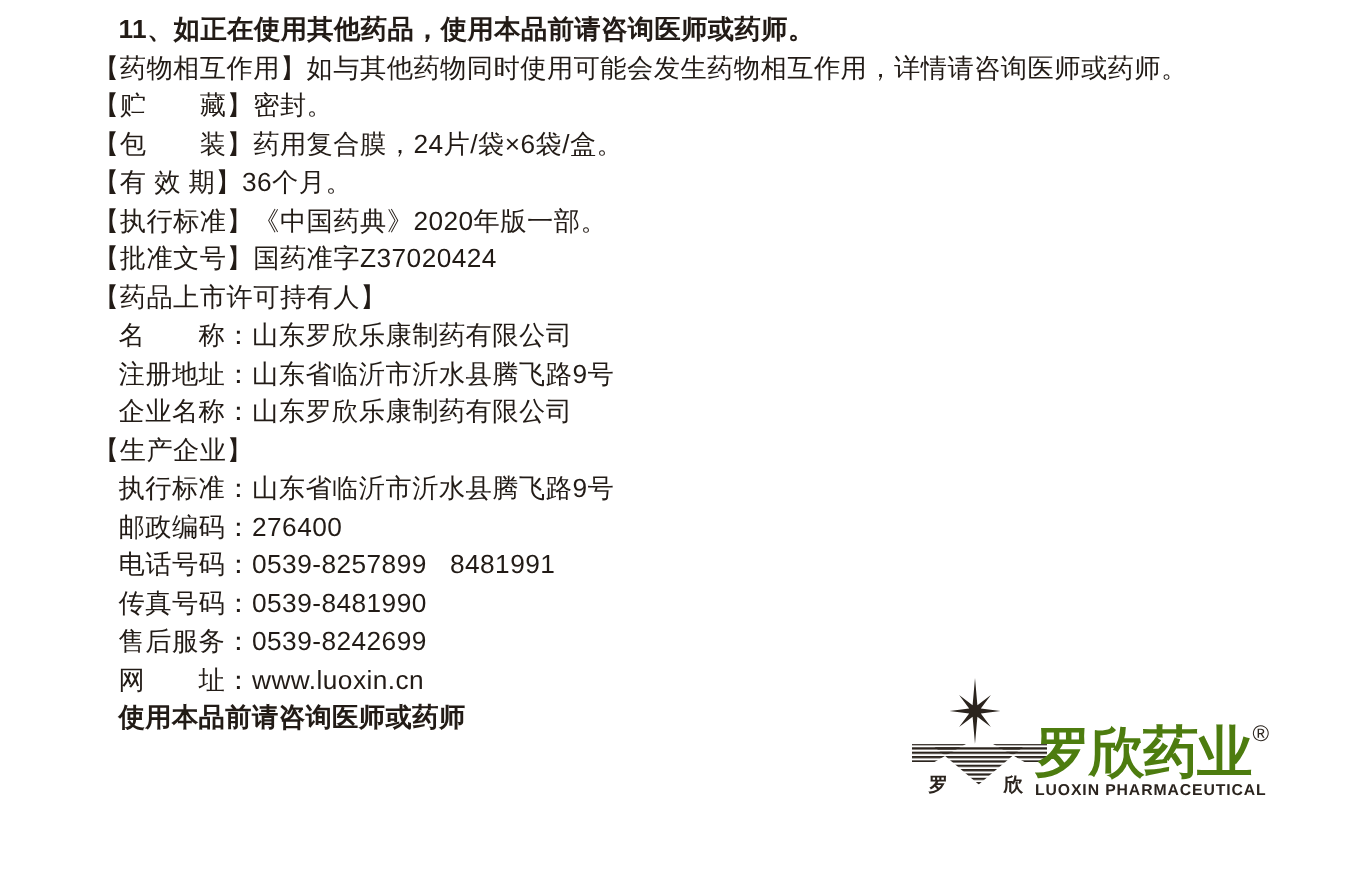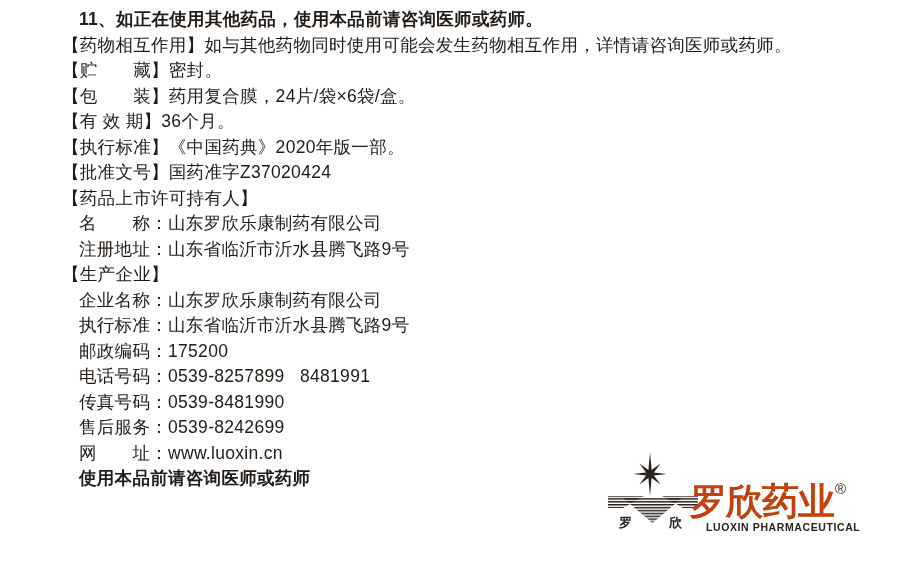--- a/index.html
+++ b/index.html
@@ -46,59 +46,58 @@
     position: absolute;
     left: 84px;
     top: 31px;
     white-space: nowrap;
   }
   .brand-cn-row { height: 42px; }
   .brand-cn {
     font-size: 37px;
     font-weight: 900;
     letter-spacing: -1px;
-    color: #c2410c;
+    color: #4d7c0f;
   }
   .reg {
     display: inline-block;
     font-size: 15px;
     font-weight: 400;
     vertical-align: 20px;
     margin-left: 1px;
     color: #2b241e;
   }
   .brand-en {
     margin-top: 2px;
     font-size: 10.5px;
     font-weight: 700;
     letter-spacing: 0.6px;
     color: #2b241e;
-    margin-left: 16px;
   }
 </style>
 </head>
 <body>
 
 <div class="page">
 
   <div class="doc">
       <div class="doc-line bold indent">11、如正在使用其他药品，使用本品前请咨询医师或药师。</div>
       <div class="doc-line">【药物相互作用】如与其他药物同时使用可能会发生药物相互作用，详情请咨询医师或药师。</div>
       <div class="doc-line">【贮　　藏】密封。</div>
       <div class="doc-line">【包　　装】药用复合膜，24片/袋×6袋/盒。</div>
       <div class="doc-line">【有 效 期】36个月。</div>
       <div class="doc-line">【执行标准】《中国药典》2020年版一部。</div>
       <div class="doc-line">【批准文号】国药准字Z37020424</div>
       <div class="doc-line">【药品上市许可持有人】</div>
       <div class="doc-line indent">名　　称：山东罗欣乐康制药有限公司</div>
       <div class="doc-line indent">注册地址：山东省临沂市沂水县腾飞路9号</div>
+      <div class="doc-line indent">企业名称：山东罗欣乐康制药有限公司</div>
       <div class="doc-line">【生产企业】</div>
-      <div class="doc-line indent">企业名称：山东罗欣乐康制药有限公司</div>
       <div class="doc-line indent">执行标准：山东省临沂市沂水县腾飞路9号</div>
-      <div class="doc-line indent">邮政编码：175200</div>
+      <div class="doc-line indent">邮政编码：276400</div>
       <div class="doc-line indent">电话号码：0539-8257899   8481991</div>
       <div class="doc-line indent">传真号码：0539-8481990</div>
       <div class="doc-line indent">售后服务：0539-8242699</div>
       <div class="doc-line indent">网　　址：www.luoxin.cn</div>
       <div class="doc-line bold indent">使用本品前请咨询医师或药师</div>
     </div>
 
   <div class="logo">
     <svg class="mark" width="95" height="92" viewBox="0 0 95 92" xmlns="http://www.w3.org/2000/svg">
       <defs>

